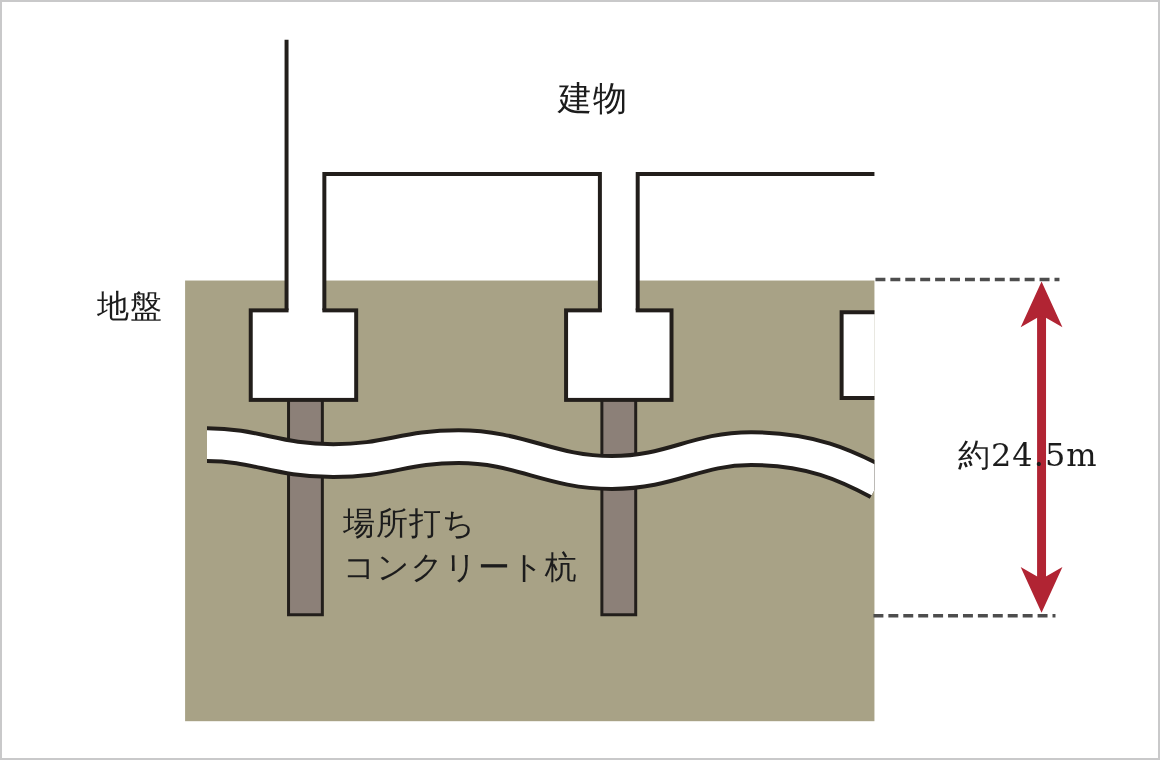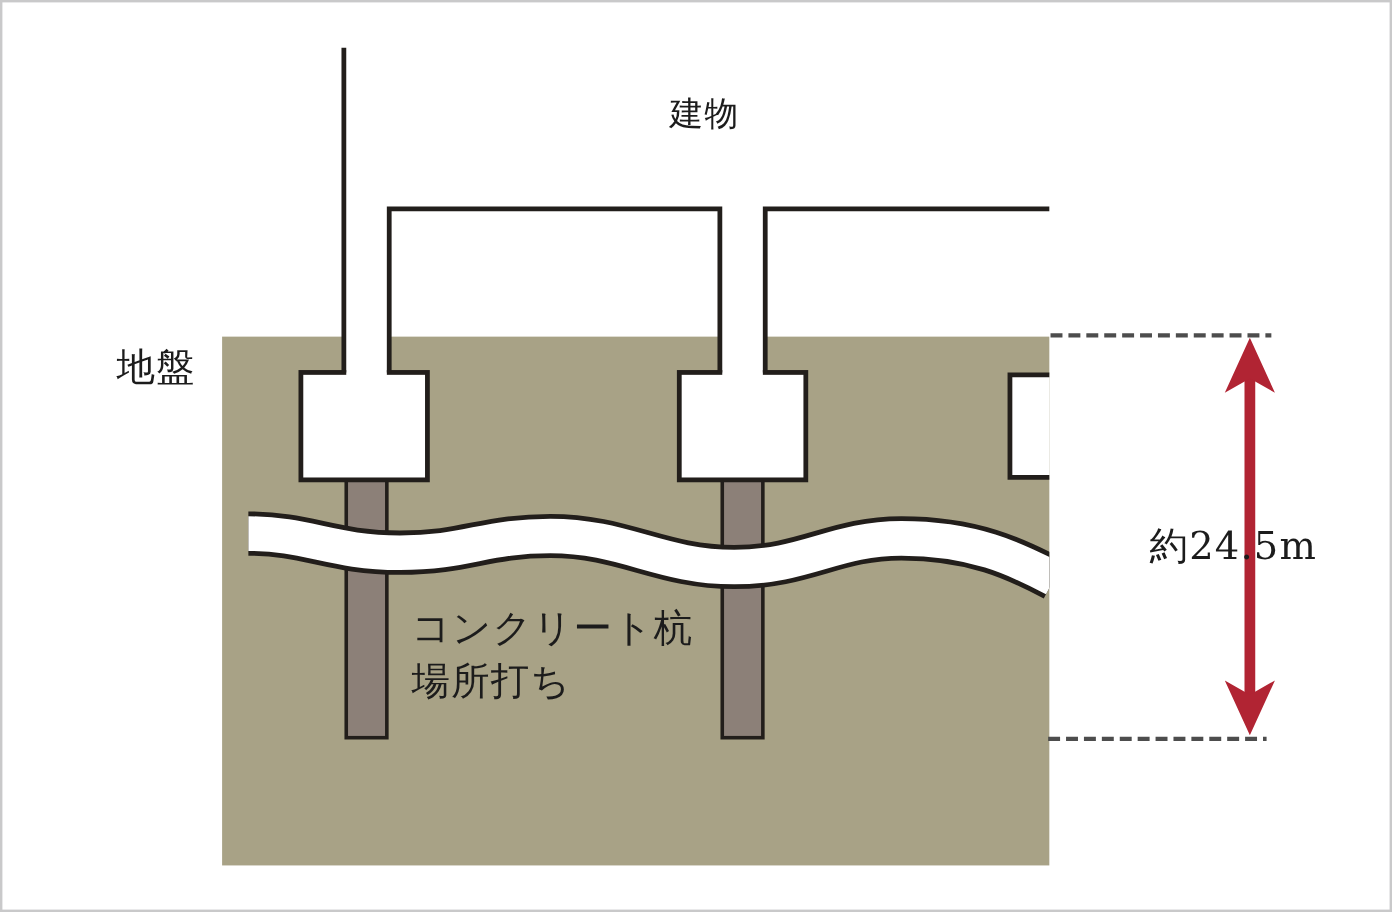--- a/index.html
+++ b/index.html
@@ -23,21 +23,21 @@
   .dash{stroke:var(--dash,#4d4d4d);stroke-width:3.5;stroke-dasharray:10 5;fill:none;}
   .arrow{fill:var(--arrow,#b12433);stroke:none;}
   .label{
     position:absolute;
     color:var(--text,#1c1c1c);
     font-size:32px;
     line-height:1.18;
     white-space:nowrap;
     letter-spacing:1px;
   }
-  .label-building{left:556px;top:76px;font-size:28px;text-align:right;}
+  .label-building{left:556px;top:76px;font-size:34px;text-align:right;}
   .label-ground{left:95px;top:286px;text-align:center;}
   .label-pile{left:341px;top:499px;line-height:44px;}
   .label-depth{left:920px;top:435px;margin-left:36px;}
 </style>
 </head>
 <body>
 
 <div class="stage">
 
   <svg class="diagram-svg" viewBox="0 0 1160 760">
@@ -80,19 +80,19 @@
       <polygon class="arrow" points="1044,281 1065,327 1044,315 1023,327"></polygon>
       <polygon class="arrow" points="1044,614 1065,568 1044,580 1023,568"></polygon>
     </g>
   </svg>
 
   <div class="label label-building">建物</div>
 
   <div class="label label-ground">地盤</div>
 
   <div class="label label-pile">
+    <div>場所打ち</div>
     <div>コンクリート杭</div>
-    <div>場所打ち</div>
   </div>
 
   <div class="label label-depth">約24.5m</div>
 
 </div>
 
 </body></html>

